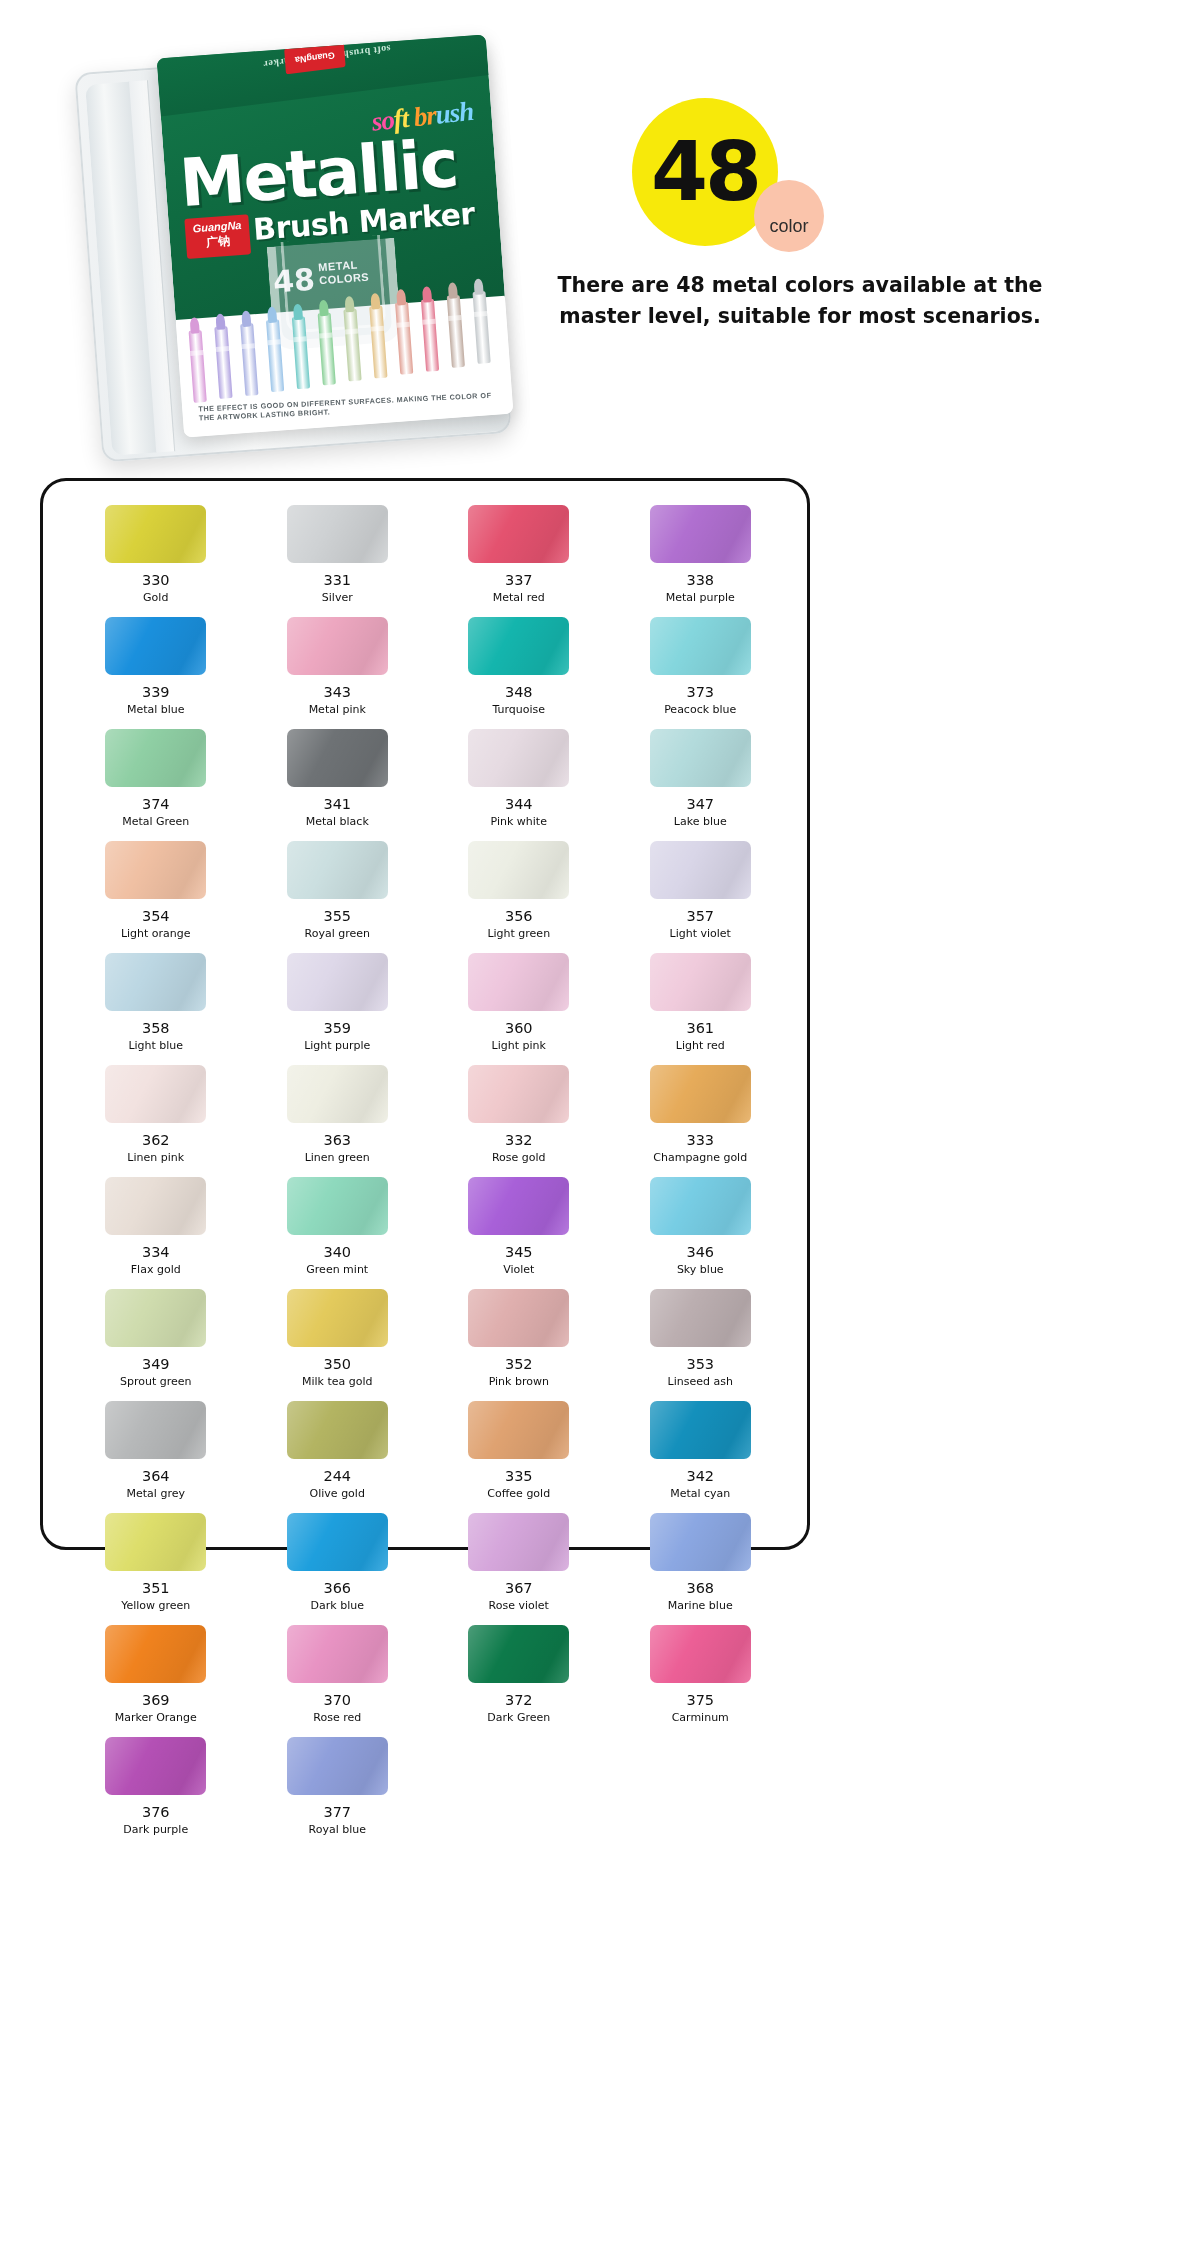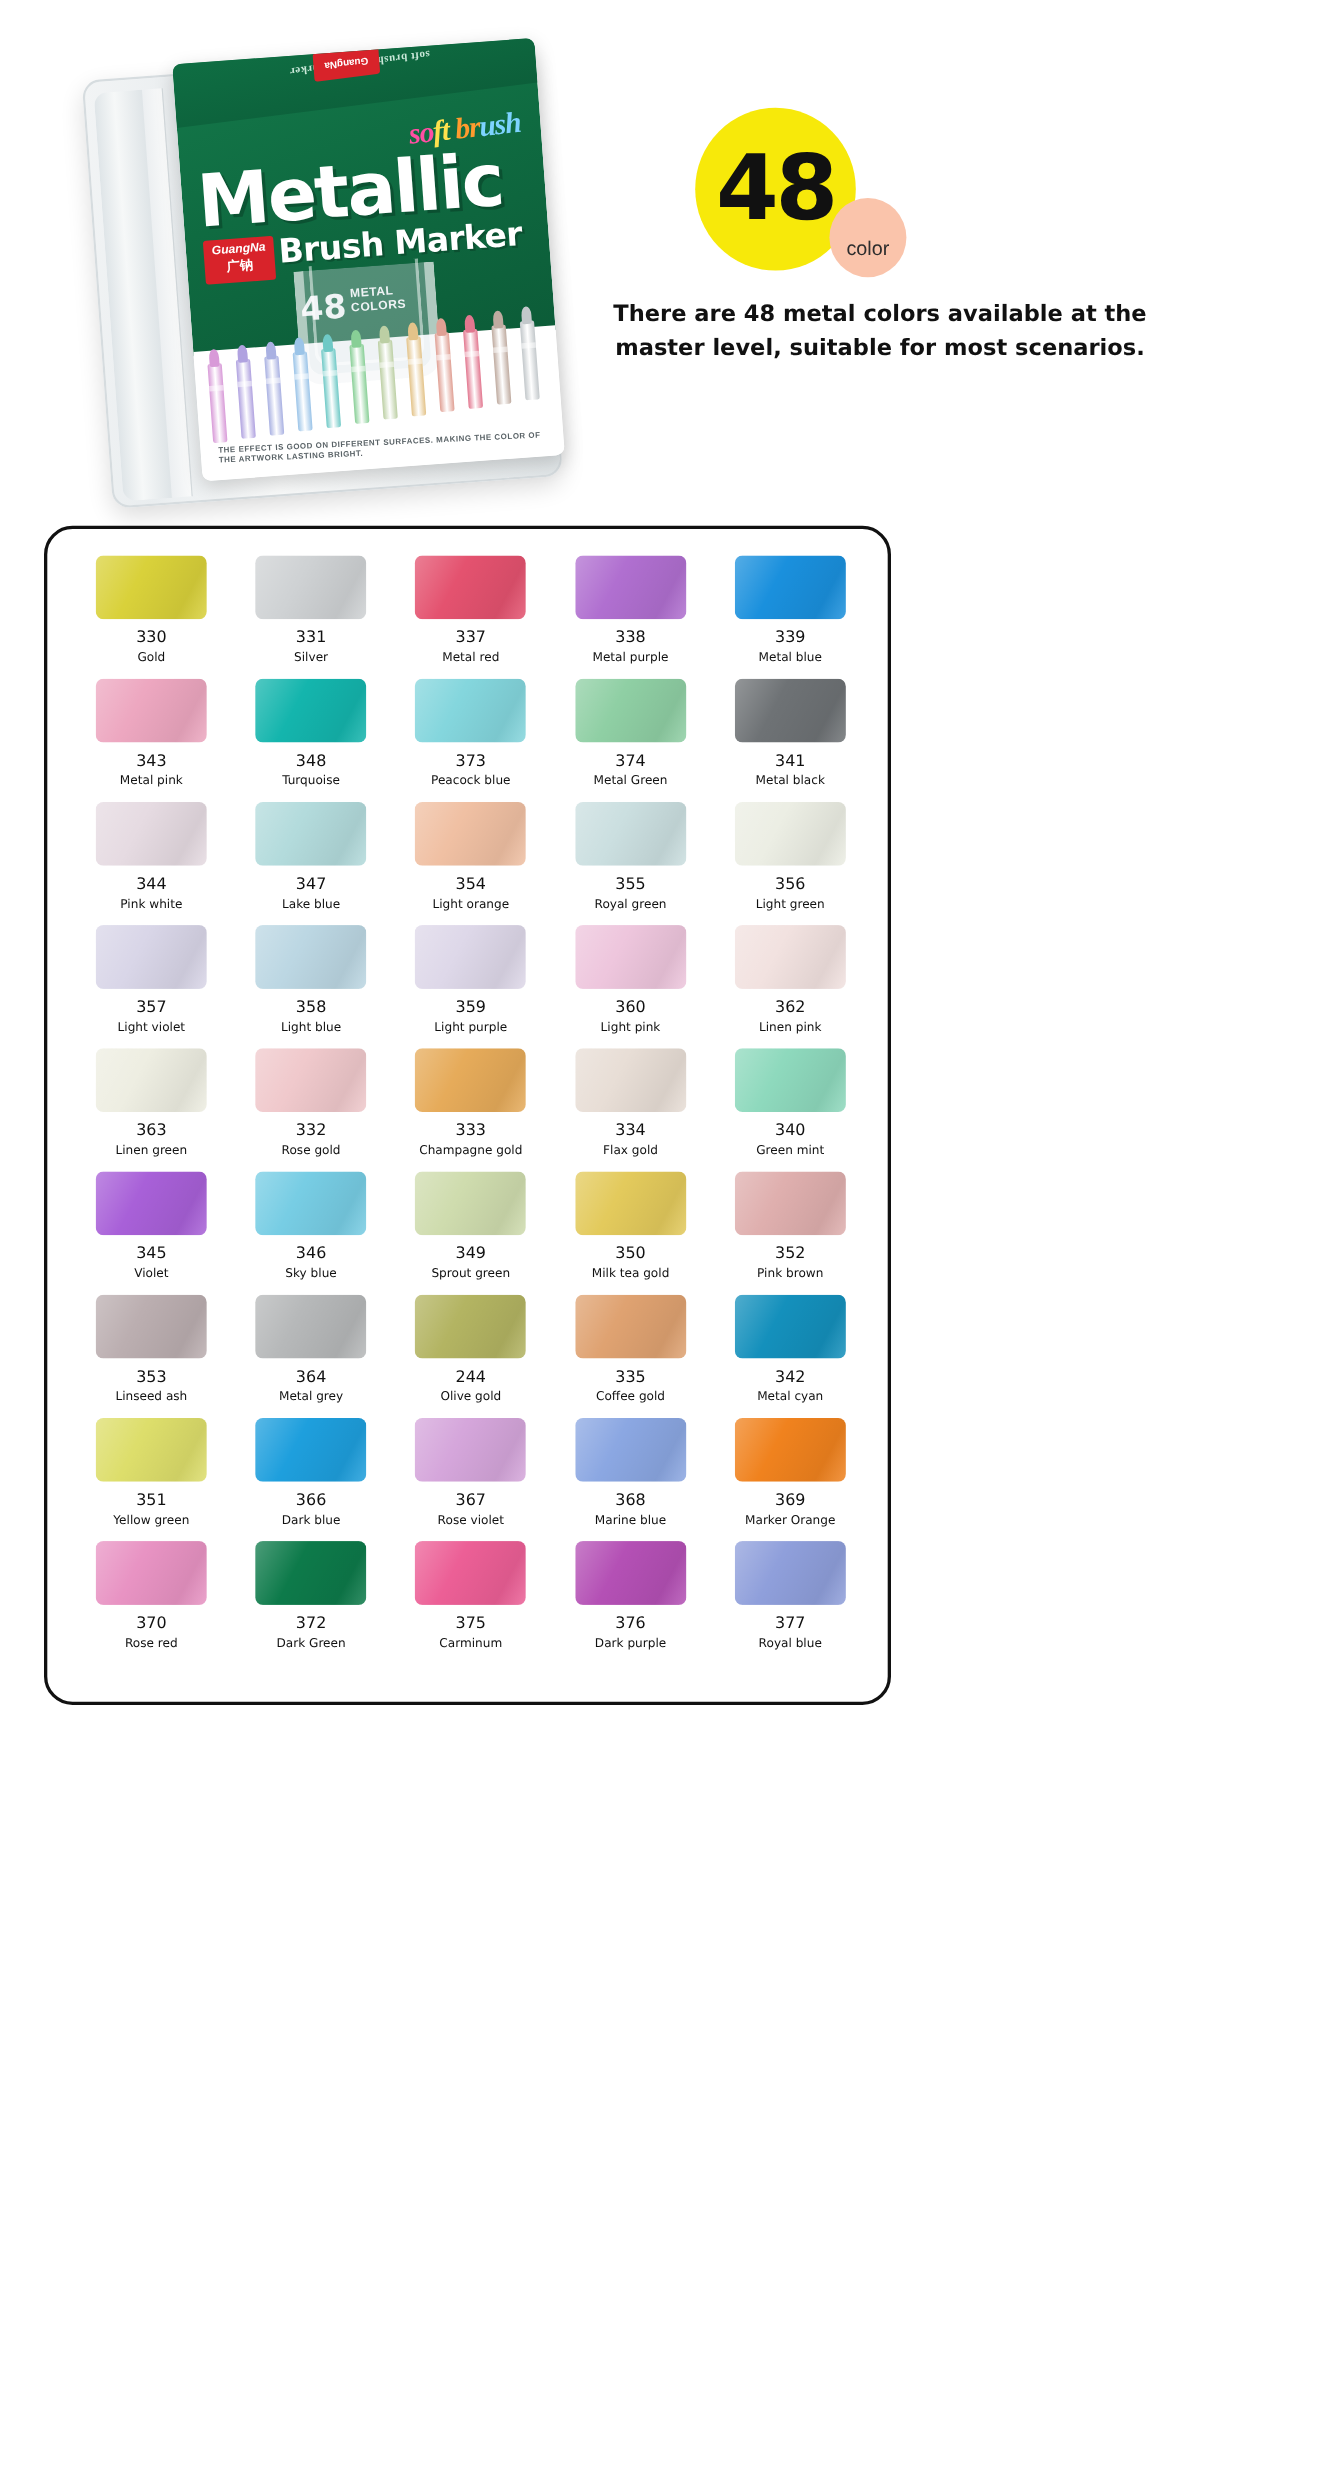--- a/index.html
+++ b/index.html
@@ -158,21 +158,21 @@
 
   
   .chart {
     position:absolute; left:40px; top:478px;
     width:770px; height:1072px;
     border:3px solid #111; border-radius:26px; background:#fff;
   }
   .grid {
     position:absolute; left:22px; top:24px;
     width:726px;
-    display:grid; grid-template-columns:repeat(5,1fr);
+    display:grid; grid-template-columns:repeat(4,1fr);
     row-gap:4px;
   }
   .cell { text-align:center; }
   .swatch {
     width:101px; height:58px; border-radius:7px; margin:0 auto;
     background-size:cover;
   }
   .code { font-size:14.5px; color:#111; margin-top:9px; line-height:17px; font-family:"DejaVu Sans", sans-serif; }
   .cname { font-size:11px; color:#111; line-height:18px; padding-bottom:6px; font-family:"DejaVu Sans", sans-serif; }
 </style>
@@ -370,20 +370,25 @@
           <div class="swatch" style="background: linear-gradient(118deg, rgba(255, 255, 255, 0.26), rgba(255, 255, 255, 0) 38%, rgba(0, 0, 0, 0.07) 78%, rgba(255, 255, 255, 0.16)), rgb(222, 216, 233);"></div>
           <div class="code">359</div>
           <div class="cname">Light purple</div>
         </div>
         <div class="cell">
           <div class="swatch" style="background: linear-gradient(118deg, rgba(255, 255, 255, 0.26), rgba(255, 255, 255, 0) 38%, rgba(0, 0, 0, 0.07) 78%, rgba(255, 255, 255, 0.16)), rgb(238, 198, 221);"></div>
           <div class="code">360</div>
           <div class="cname">Light pink</div>
         </div>
         <div class="cell">
+          <div class="swatch" style="background: linear-gradient(118deg, rgba(255, 255, 255, 0.26), rgba(255, 255, 255, 0) 38%, rgba(0, 0, 0, 0.07) 78%, rgba(255, 255, 255, 0.16)), rgb(240, 203, 220);"></div>
+          <div class="code">361</div>
+          <div class="cname">Light red</div>
+        </div>
+        <div class="cell">
           <div class="swatch" style="background: linear-gradient(118deg, rgba(255, 255, 255, 0.26), rgba(255, 255, 255, 0) 38%, rgba(0, 0, 0, 0.07) 78%, rgba(255, 255, 255, 0.16)), rgb(242, 226, 224);"></div>
           <div class="code">362</div>
           <div class="cname">Linen pink</div>
         </div>
         <div class="cell">
           <div class="swatch" style="background: linear-gradient(118deg, rgba(255, 255, 255, 0.26), rgba(255, 255, 255, 0) 38%, rgba(0, 0, 0, 0.07) 78%, rgba(255, 255, 255, 0.16)), rgb(238, 238, 226);"></div>
           <div class="code">363</div>
           <div class="cname">Linen green</div>
         </div>
         <div class="cell">

